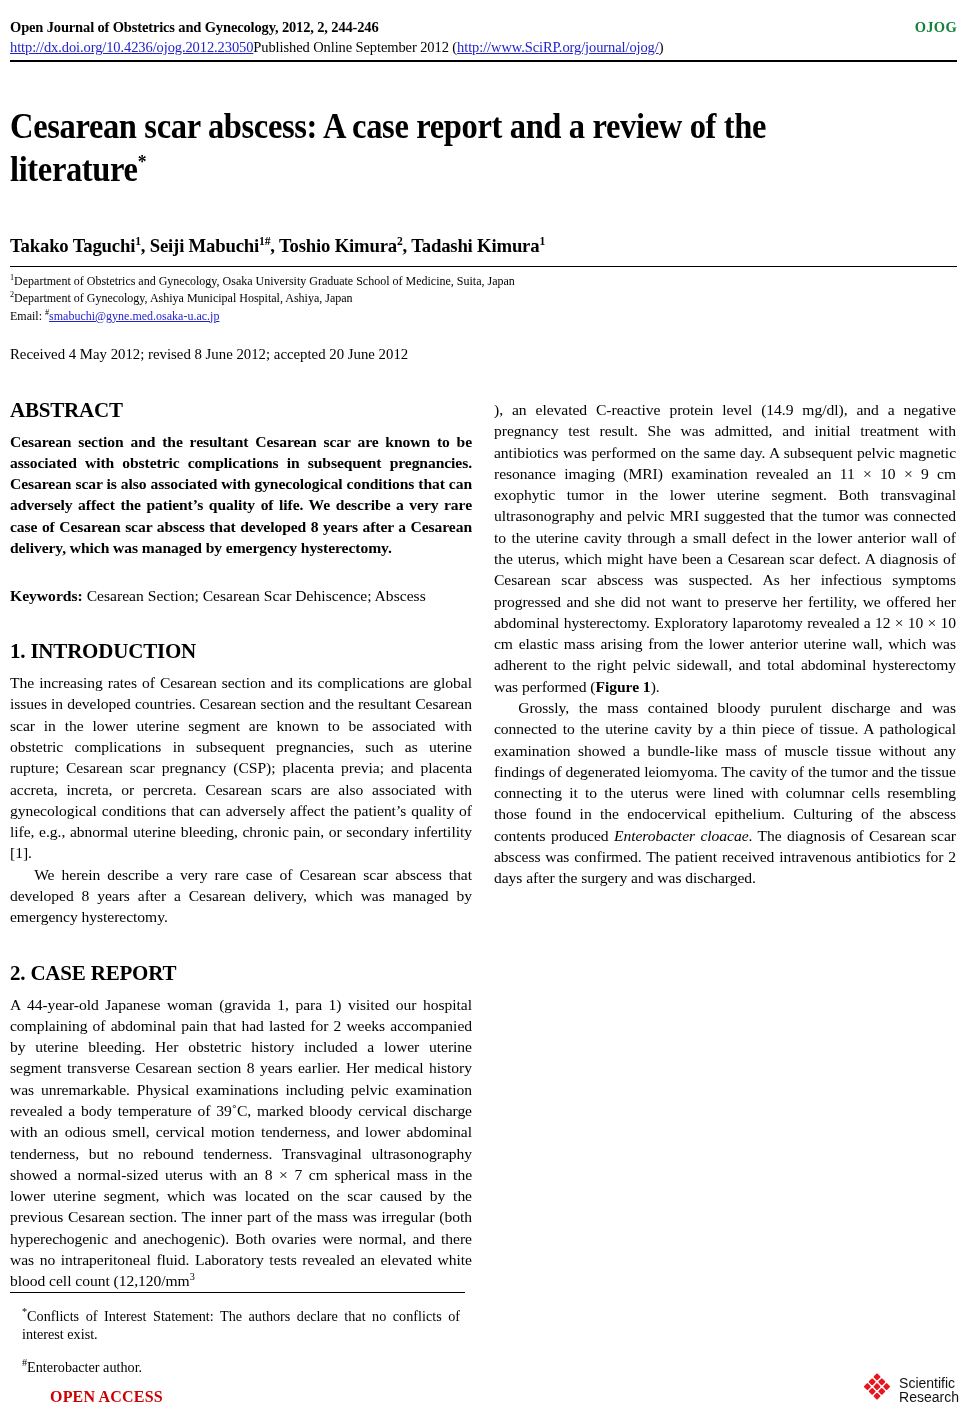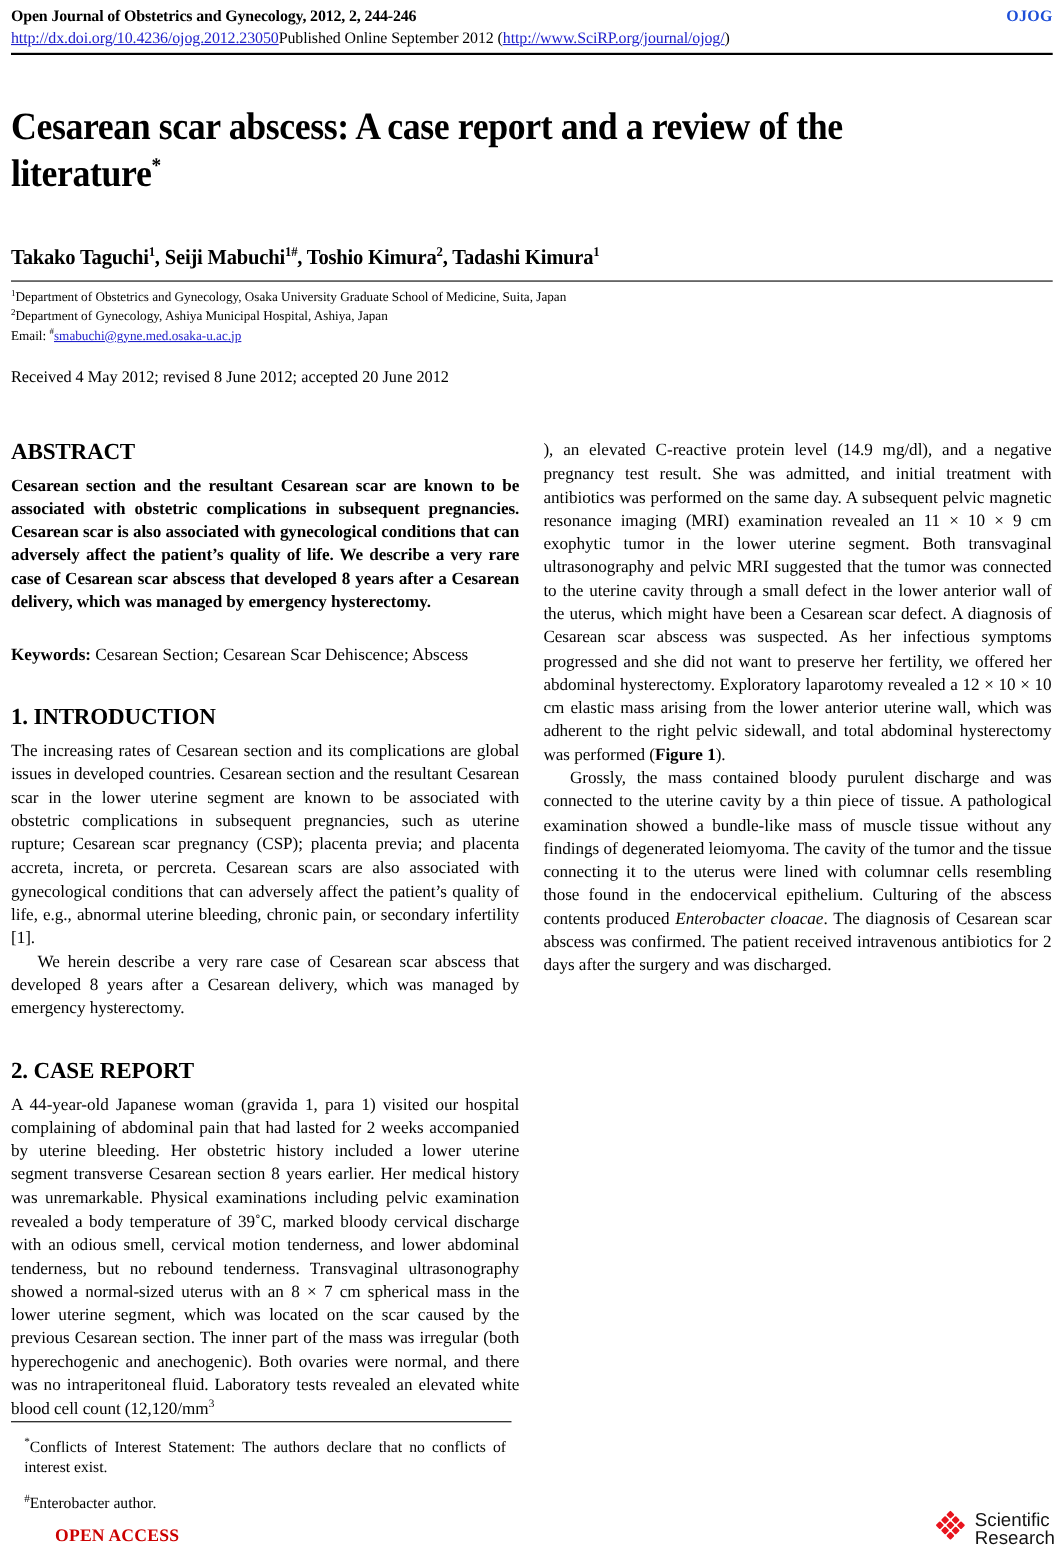--- a/index.html
+++ b/index.html
@@ -13,42 +13,42 @@
     font-family: "Liberation Serif", "DejaVu Serif", serif;
     color: #000000;
     position: relative;
     overflow: hidden;
   }
   .page {
     position: relative;
     width: 967px;
     height: 1222px;
     box-sizing: border-box;
-    padding: 4px 10px;
+    padding: 16px 10px;
   }
 
   
   .runhead {
     padding-top: 3px;
   }
   .runhead-row1 {
     display: flex;
     align-items: baseline;
     justify-content: space-between;
   }
   .runhead-title {
     font-weight: bold;
     font-size: 14.5px;
     letter-spacing: -0.15px;
     white-space: nowrap;
   }
   .runhead-mark {
     font-weight: bold;
     font-size: 14.5px;
-    color: #1d4ed8;
+    color: #15803d;
     letter-spacing: 0.3px;
   }
   .runhead-row2 {
     font-size: 14.5px;
     margin-top: 3px;
     white-space: nowrap;
     letter-spacing: -0.1px;
   }
   .lnk {
     color: #2222cc;
@@ -201,21 +201,21 @@
   .sciresearch {
     position: absolute;
     right: 8px;
     top: 1373px;
     display: flex;
     align-items: center;
     gap: 5px;
   }
   .sr-logo { width: 34px; height: 34px; display: block; }
   .sr-text {
-    font-size: 17px;
+    font-size: 14px;
     line-height: 1.02;
     font-family: "Liberation Sans", "DejaVu Sans", sans-serif;
     color: #111;
   }
   .sr-text div { display: block; }
 </style>
 </head>
 <body>
 
 <div class="page">

